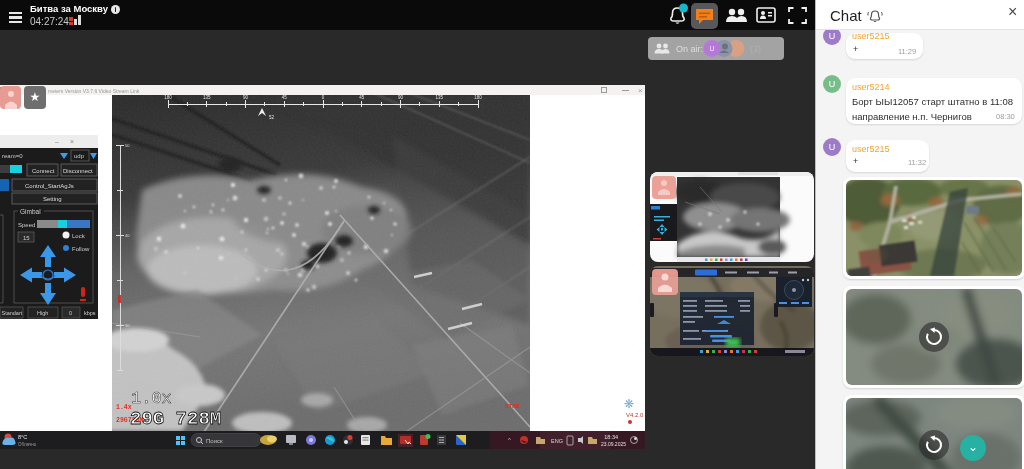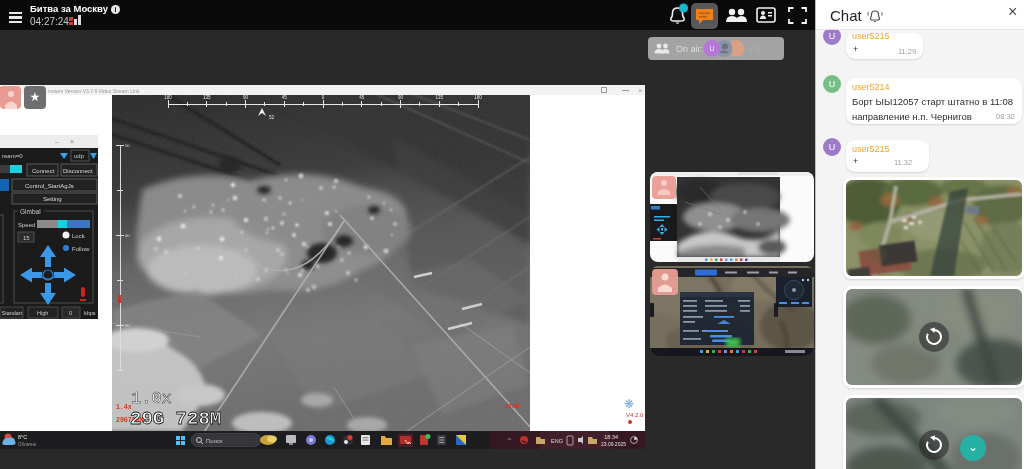--- a/index.html
+++ b/index.html
@@ -640,21 +640,21 @@
       <div class="avatar" style="left:7px;top:75px;background:#77bd88;">U</div>
       <div class="bubble" style="left:30px;top:78px;width:176px;height:46px;"></div>
       <div class="uname" style="left:36px;top:82px;">user5214</div>
       <div class="abs" style="left:36px;top:94px;width:165px;font-size:9.5px;color:#2e2e2e;line-height:15px;">Борт ЫЫ12057 старт штатно в 11:08 направление н.п. Чернигов</div>
       <div class="mtime" style="left:180px;top:112px;">08:30</div>
 
       <div class="avatar" style="left:7px;top:138px;background:#9d7bc8;">U</div>
       <div class="bubble" style="left:30px;top:140px;width:83px;height:32px;"></div>
       <div class="uname" style="left:36px;top:144px;">user5215</div>
       <div class="abs" style="left:37px;top:156px;font-size:9px;color:#333;">+</div>
-      <div class="mtime" style="left:78px;top:158px;">11:32</div>
+      <div class="mtime" style="left:92px;top:158px;">11:32</div>
 
       <div id="icard1" class="abs" style="left:27px;top:177px;width:182px;height:102px;background:#fff;border-radius:8px;box-shadow:0 1px 2px rgba(0,0,0,.15);">
         <svg width="176" height="96" viewBox="0 0 176 96" style="position:absolute;left:3px;top:3px;border-radius:6px;">
           <defs>
             <filter id="cb1">
                 <feGaussianBlur stdDeviation="1"></feGaussianBlur>
               </filter>
             <filter id="cb2">
                 <feGaussianBlur stdDeviation="2.2"></feGaussianBlur>
               </filter>

